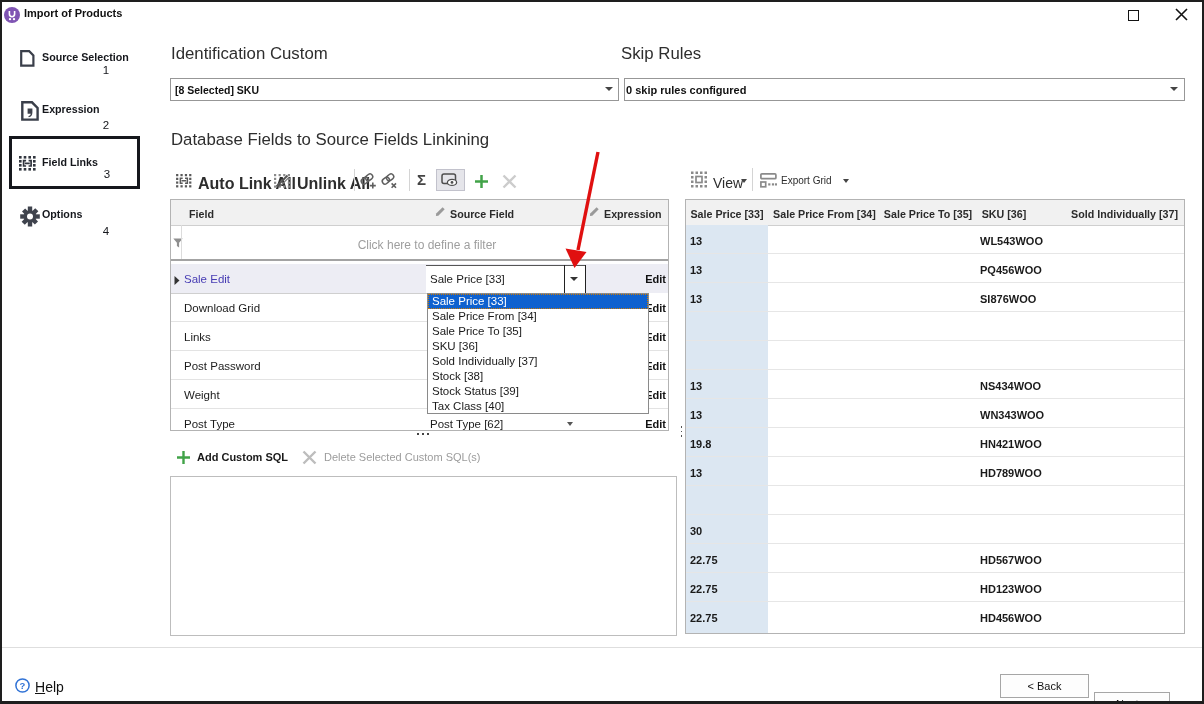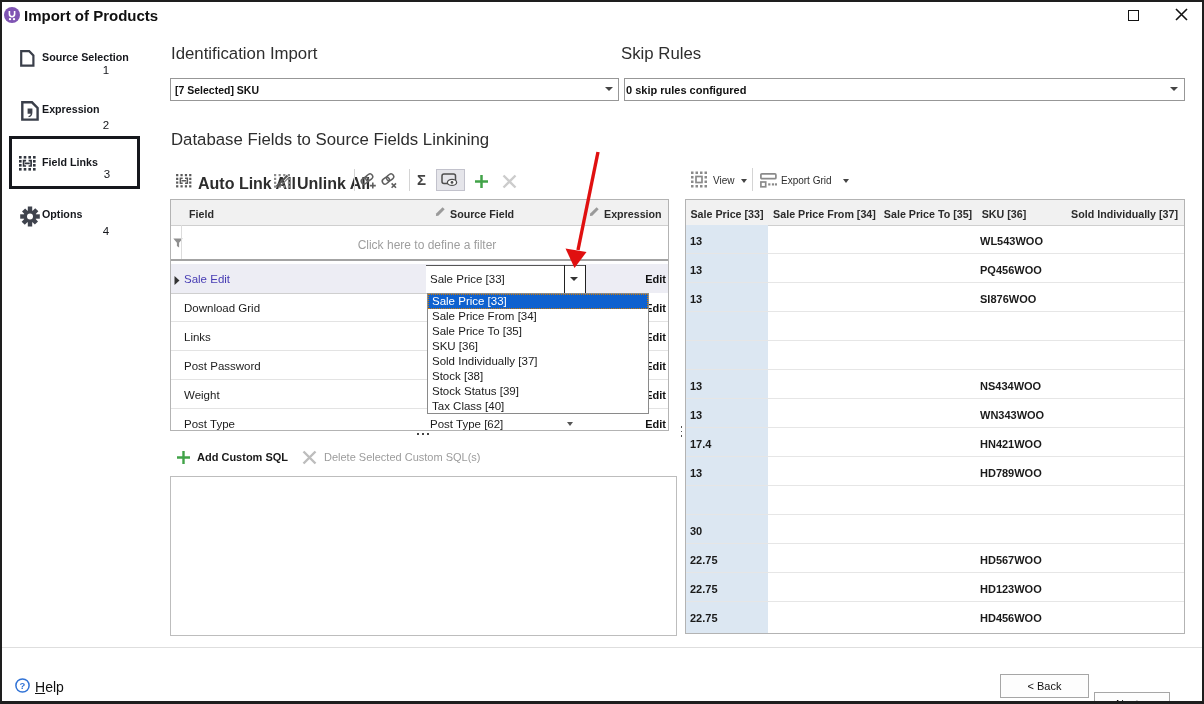--- a/index.html
+++ b/index.html
@@ -27,21 +27,21 @@
   .ddi{height:15px;line-height:15px;font-size:11.5px;color:#1a1a1a;padding-left:4px;white-space:nowrap;}
 </style></head>
 <body>
 
 <svg class="abs" style="left:4px;top:7px" width="16" height="16" viewBox="0 0 16 16">
   <circle cx="8" cy="8" r="8" fill="#7f54b3"></circle>
   <path d="M4.6 3.9 h1.6 v3.2 a1.8 1.8 0 0 0 3.6 0 V3.9 h1.6 v3.2 a3.4 3.4 0 0 1 -6.8 0 z" fill="#fff"></path>
   <circle cx="6" cy="12.1" r="1.2" fill="#fff"></circle>
   <circle cx="10" cy="12.1" r="1.2" fill="#fff"></circle>
 </svg>
-<div class="abs" style="left:24px;top:7px;font-size:15px;font-weight:700;color:#101010">Import of Products</div>
+<div class="abs" style="left:24px;top:7px;font-size:11px;font-weight:700;color:#101010">Import of Products</div>
 <div class="abs" style="left:1128px;top:10px;width:11px;height:11px;box-sizing:border-box;border:1.6px solid #131313"></div>
 <svg class="abs" style="left:1175px;top:8px" width="13" height="13" viewBox="0 0 13 13">
   <path d="M1 1 L12 12 M12 1 L1 12" stroke="#131313" stroke-width="1.6"></path>
 </svg>
 
 <svg class="abs" style="left:20px;top:50px" width="15" height="17" viewBox="0 0 15 17">
   <path d="M1.2 1.2 H9.2 L13.4 5.4 V15.6 H1.2 Z" fill="none" stroke="#3a3f4a" stroke-width="2.2"></path>
 </svg>
 <div class="abs sidelab" style="left:42px;top:51px">Source Selection</div>
 <div class="abs sidenum" style="left:101px;top:64px;width:10px;text-align:center">1</div>
@@ -86,25 +86,25 @@
       <rect x="7.8" y="15.7" width="4.4" height="4.4"></rect>
       <rect x="0.9" y="8.3" width="4.4" height="4.4"></rect>
       <rect x="14.7" y="8.3" width="4.4" height="4.4"></rect>
     </g>
     <circle cx="10" cy="10.5" r="3" fill="#fff"></circle>
   </g>
 </svg>
 <div class="abs sidelab" style="left:42px;top:208px">Options</div>
 <div class="abs sidenum" style="left:101px;top:225px;width:10px;text-align:center">4</div>
 
-<div class="abs h1" style="left:171px;top:44px">Identification Import</div>
+<div class="abs h1" style="left:171px;top:44px">Identification Custom</div>
 <div class="abs h1" style="left:621px;top:44px">Skip Rules</div>
 
 <div class="abs combo" style="left:170px;top:78px;width:449px"></div>
-<div class="abs ctext" style="left:175px;top:84px;font-weight:700;font-size:10.5px">[7 Selected] SKU</div>
+<div class="abs ctext" style="left:175px;top:84px;font-weight:700;font-size:10.5px">[8 Selected] SKU</div>
 <div class="abs carr" style="left:605px;top:87px"></div>
 
 <div class="abs combo" style="left:624px;top:78px;width:561px"></div>
 <div class="abs ctext" style="left:626px;top:84px;font-weight:700;font-size:11px">0 skip rules configured</div>
 <div class="abs carr" style="left:1170px;top:87px"></div>
 
 <div class="abs h1" style="left:171px;top:130px">Database Fields to Source Fields Linkining</div>
 
 <svg class="abs" style="left:176px;top:174px" width="16" height="14" viewBox="0 0 17 15">
   <g fill="#5a5a5a">
@@ -190,21 +190,21 @@
       <rect x="4.5" y="14" width="2.5" height="2.5"></rect>
       <rect x="9" y="14" width="2.5" height="2.5"></rect>
       <rect x="13.5" y="14" width="2.5" height="2.5"></rect>
     <rect x="0" y="5" width="2.5" height="2.5"></rect>
       <rect x="0" y="9.5" width="2.5" height="2.5"></rect>
     <rect x="13.5" y="5" width="2.5" height="2.5"></rect>
       <rect x="13.5" y="9.5" width="2.5" height="2.5"></rect>
   </g>
   <rect x="5" y="5.5" width="6" height="6" fill="none" stroke="#8a8a8a" stroke-width="1.7"></rect>
 </svg>
-<div class="abs" style="left:713px;top:175px;font-size:10px;color:#2d2d2d">View</div>
+<div class="abs" style="left:713px;top:175px;font-size:14px;color:#2d2d2d">View</div>
 <div class="abs carr" style="left:741px;top:179px;border-left-width:3.5px;border-right-width:3.5px"></div>
 <div class="abs sep" style="left:752px;top:168px;height:23px"></div>
 <svg class="abs" style="left:760px;top:173px" width="17" height="15" viewBox="0 0 17 15">
   <rect x="0.9" y="0.9" width="15" height="4.8" rx="1" fill="none" stroke="#8a8a8a" stroke-width="1.7"></rect>
   <rect x="0.9" y="9" width="4.8" height="4.8" fill="none" stroke="#8a8a8a" stroke-width="1.7"></rect>
   <g fill="#8a8a8a">
     <rect x="8.2" y="10.3" width="2.2" height="2.2"></rect>
     <rect x="11.9" y="10.3" width="2.2" height="2.2"></rect>
     <rect x="15" y="10.3" width="2" height="2.2"></rect>
   </g>
@@ -287,21 +287,21 @@
     <div class="abs num" style="left:980px;top:293px">SI876WOO</div>
     <div class="abs rowline" style="left:686px;top:311px;width:498px;background:#e6e6e6"></div>
     <div class="abs rowline" style="left:686px;top:340px;width:498px;background:#e6e6e6"></div>
     <div class="abs rowline" style="left:686px;top:369px;width:498px;background:#e6e6e6"></div>
     <div class="abs num" style="left:690px;top:380px">13</div>
     <div class="abs num" style="left:980px;top:380px">NS434WOO</div>
     <div class="abs rowline" style="left:686px;top:398px;width:498px;background:#e6e6e6"></div>
     <div class="abs num" style="left:690px;top:409px">13</div>
     <div class="abs num" style="left:980px;top:409px">WN343WOO</div>
     <div class="abs rowline" style="left:686px;top:427px;width:498px;background:#e6e6e6"></div>
-    <div class="abs num" style="left:690px;top:438px">17.4</div>
+    <div class="abs num" style="left:690px;top:438px">19.8</div>
     <div class="abs num" style="left:980px;top:438px">HN421WOO</div>
     <div class="abs rowline" style="left:686px;top:456px;width:498px;background:#e6e6e6"></div>
     <div class="abs num" style="left:690px;top:467px">13</div>
     <div class="abs num" style="left:980px;top:467px">HD789WOO</div>
     <div class="abs rowline" style="left:686px;top:485px;width:498px;background:#e6e6e6"></div>
     <div class="abs rowline" style="left:686px;top:514px;width:498px;background:#e6e6e6"></div>
     <div class="abs num" style="left:690px;top:525px">30</div>
     <div class="abs rowline" style="left:686px;top:543px;width:498px;background:#e6e6e6"></div>
     <div class="abs num" style="left:690px;top:554px">22.75</div>
     <div class="abs num" style="left:980px;top:554px">HD567WOO</div>

